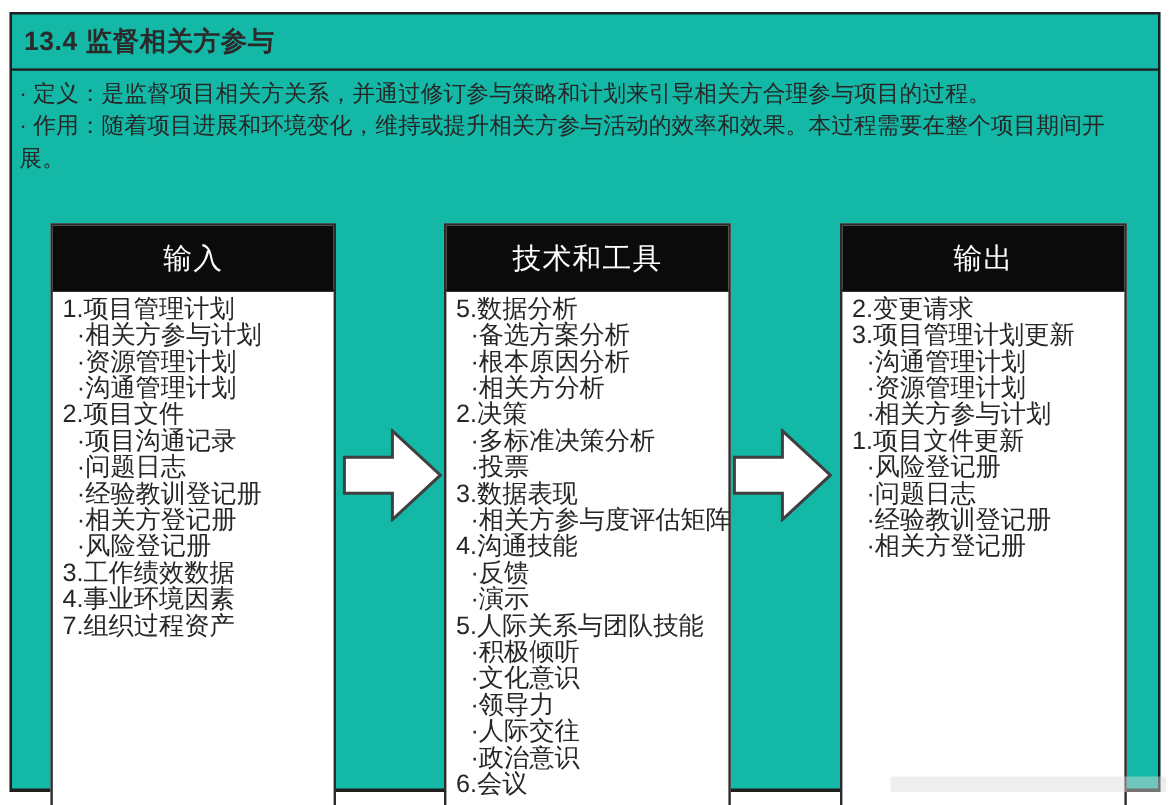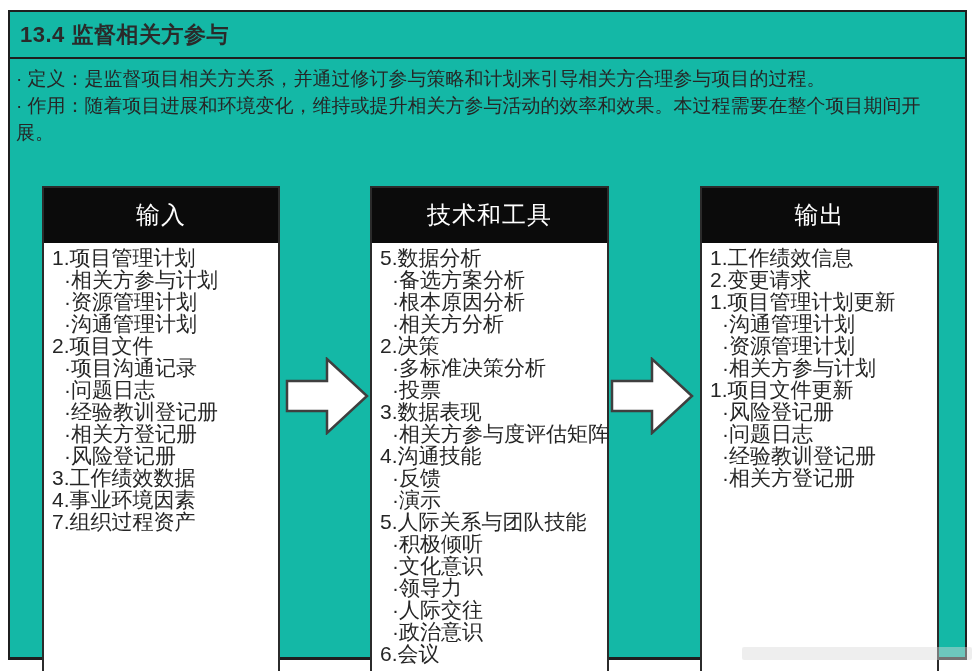--- a/index.html
+++ b/index.html
@@ -153,23 +153,22 @@
         </div>
     </div>
 
     <svg class="arrow a1" viewBox="0 0 84 78" xmlns="http://www.w3.org/2000/svg">
       <polygon points="2,24 42,24 42,2 82,39 42,76 42,54 2,54" fill="#ffffff" stroke="#3f3f3f" stroke-width="2.5" stroke-linejoin="miter"></polygon>
     </svg>
 
     <div class="io-box b2">
       <div class="box-header">输出</div>
       <div class="box-body">
-          <div class="li">1.工作绩效信息</div>
           <div class="li">2.变更请求</div>
-          <div class="li">1.项目管理计划更新</div>
+          <div class="li">3.项目管理计划更新</div>
           <div class="li sub">·沟通管理计划</div>
           <div class="li sub">·资源管理计划</div>
           <div class="li sub">·相关方参与计划</div>
           <div class="li">1.项目文件更新</div>
           <div class="li sub">·风险登记册</div>
           <div class="li sub">·问题日志</div>
           <div class="li sub">·经验教训登记册</div>
           <div class="li sub">·相关方登记册</div>
         </div>
     </div>

